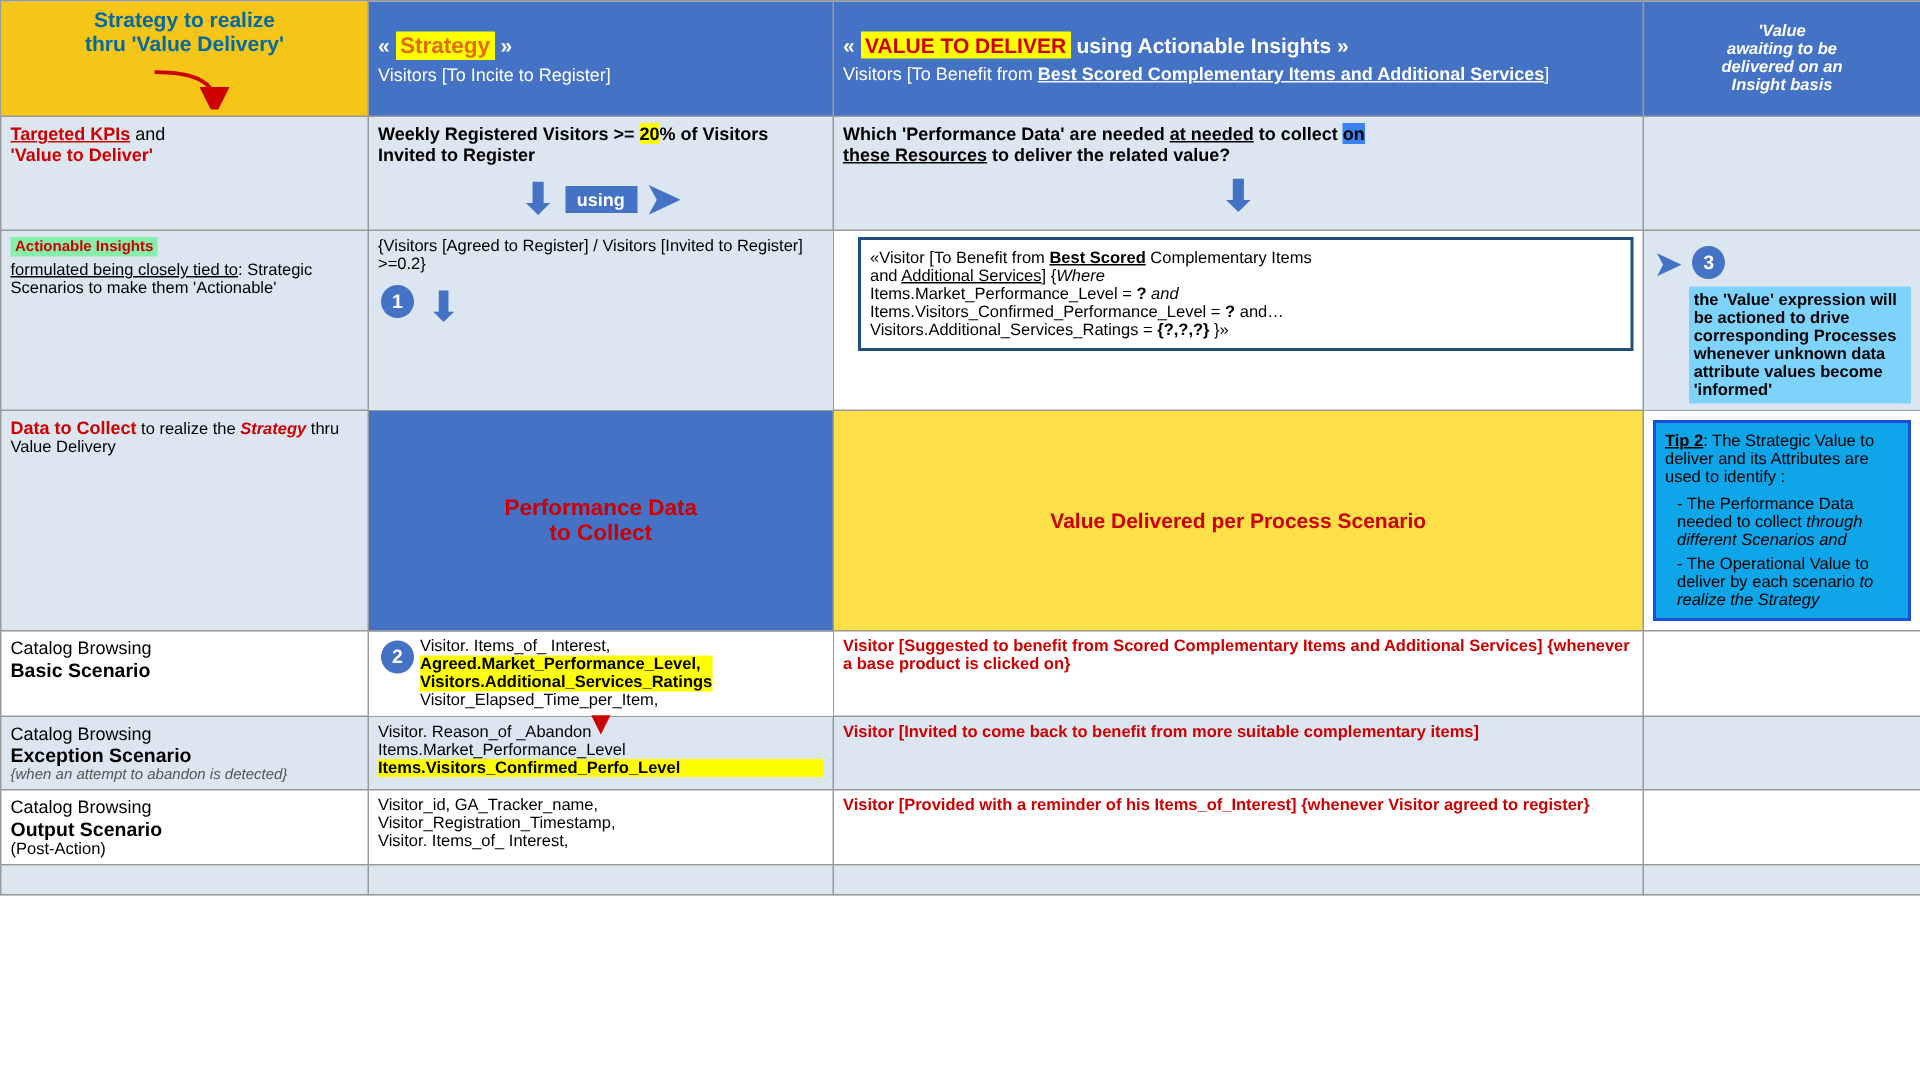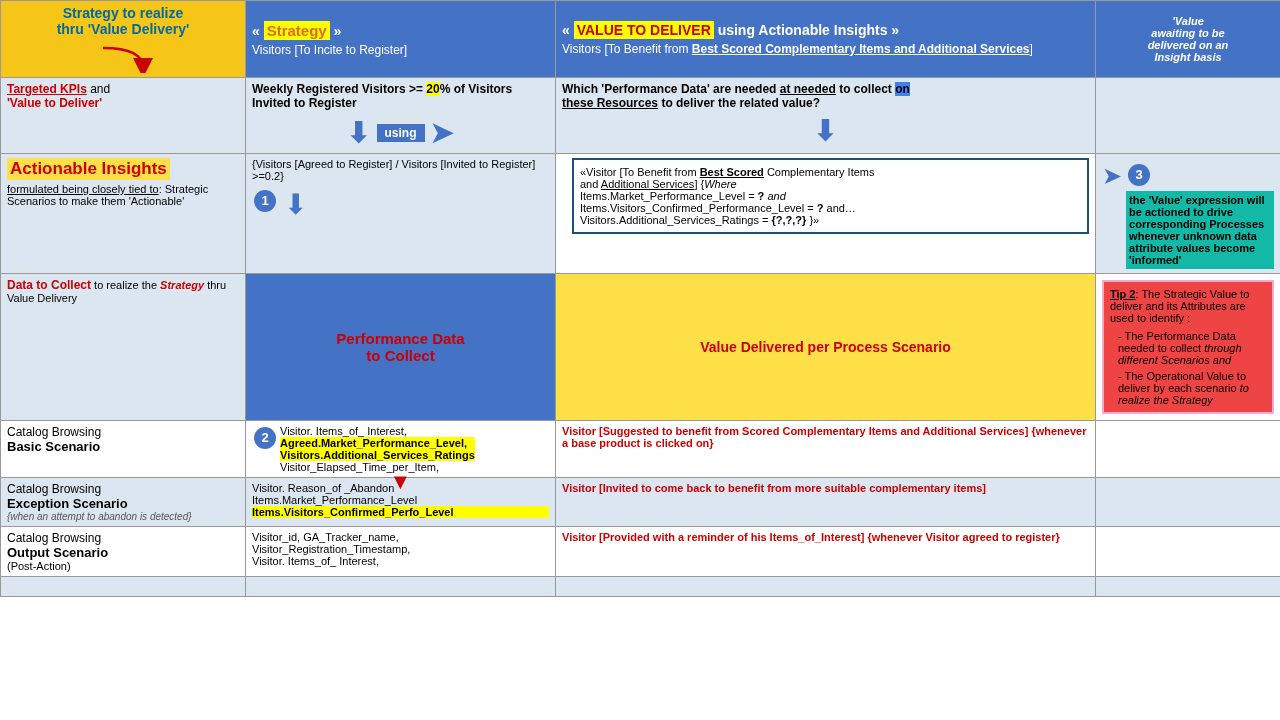--- a/index.html
+++ b/index.html
@@ -75,23 +75,23 @@
       border-radius: 50%;
       background: #4472c4;
       color: white;
       font-weight: bold;
       font-size: 13px;
       text-align: center;
       line-height: 22px;
       margin: 2px;
     }
     .tip-box {
-      border: 2px solid #f9a8d4;
+      border: 2px solid #1d4ed8;
       padding: 6px;
-      background: #ef4444;
+      background: #0ea5e9;
       font-size: 11px;
     }
   </style>
 </head>
 <body>
 
 <table class="main-table">
 
   <tbody>
       <tr class="header-row">
@@ -145,21 +145,21 @@
       <span style="text-decoration:underline;">these Resources</span> to deliver the related value?
       <div style="text-align:center; margin-top:4px;">
         <span style="font-size:28px; color:#4472c4;">⬇</span>
       </div>
     </td>
     <td class="col4" style="background:#dce6f1;"></td>
   </tr>
 
   <tr class="insight-row">
     <td class="col1" style="background:#dce6f1;">
-      <div style="background:#fde047; color:#c00; font-weight:bold; font-size:17px; display:inline-block; padding:1px 3px;text-align:right;">Actionable Insights</div>
+      <div style="background:#86efac; color:#c00; font-weight:bold; font-size:10px; display:inline-block; padding:1px 3px;text-align:right;">Actionable Insights</div>
       <div style="font-size:11px; margin-top:3px;">
         <span style="text-decoration:underline;">formulated being closely tied to</span><span>: Strategic Scenarios to make them 'Actionable'</span>
       </div>
     </td>
     <td class="col2" style="background:#dce6f1; font-size:11px; position:relative;">
       <div style="font-size:11px; margin-bottom:6px;">{Visitors [Agreed to Register] / Visitors [Invited to Register] &gt;=0.2}</div>
       <div style="display:flex; align-items:flex-start; margin-top:4px;">
         <span class="circle-badge" style="flex-shrink:0;">1</span>
         <span style="font-size:28px; color:#4472c4; margin-left:6px;">⬇</span>
       </div>
@@ -171,21 +171,21 @@
         <span>Items.Market_Performance_Level = <strong>?</strong> <em>and</em></span><br>
         <span>Items.Visitors_Confirmed_Performance_Level = <strong>?</strong> and…</span><br>
         <span>Visitors.Additional_Services_Ratings = <strong>{?,?,?}</strong> }»</span>
       </div>
     </td>
     <td class="col4" style="background:#dce6f1; font-size:11px; position:relative; padding-top:8px;">
       <div style="display:flex; align-items:flex-start;">
         <span style="font-size:24px; color:#4472c4; margin-right:4px;">➤</span>
         <div style="flex:1;">
           <span class="circle-badge" style="display:inline-block; margin-bottom:3px;">3</span>
-          <div style="background:#14b8a6; font-size:11px; font-weight:bold; padding:3px; margin-top:2px;">the 'Value' expression will be actioned to drive corresponding Processes whenever unknown data attribute values become 'informed'</div>
+          <div style="background:#7dd3fc; font-size:11px; font-weight:bold; padding:3px; margin-top:2px;">the 'Value' expression will be actioned to drive corresponding Processes whenever unknown data attribute values become 'informed'</div>
         </div>
       </div>
     </td>
   </tr>
 
   <tr>
     <td class="col1" style="background:#dce6f1; font-size:11px; vertical-align:top;">
       <span style="color:#c00; font-weight:bold; font-size:12px;">Data to Collect</span><span style="font-size:11px;"> to realize the </span><span style="color:#c00; font-weight:bold; font-style:italic;">Strategy</span><span style="font-size:11px;"> thru Value Delivery</span>
     </td>
     <td class="col2" style="background:#4472c4; color:#c00; font-size:15px; font-weight:bold; text-align:center; vertical-align:middle;">

